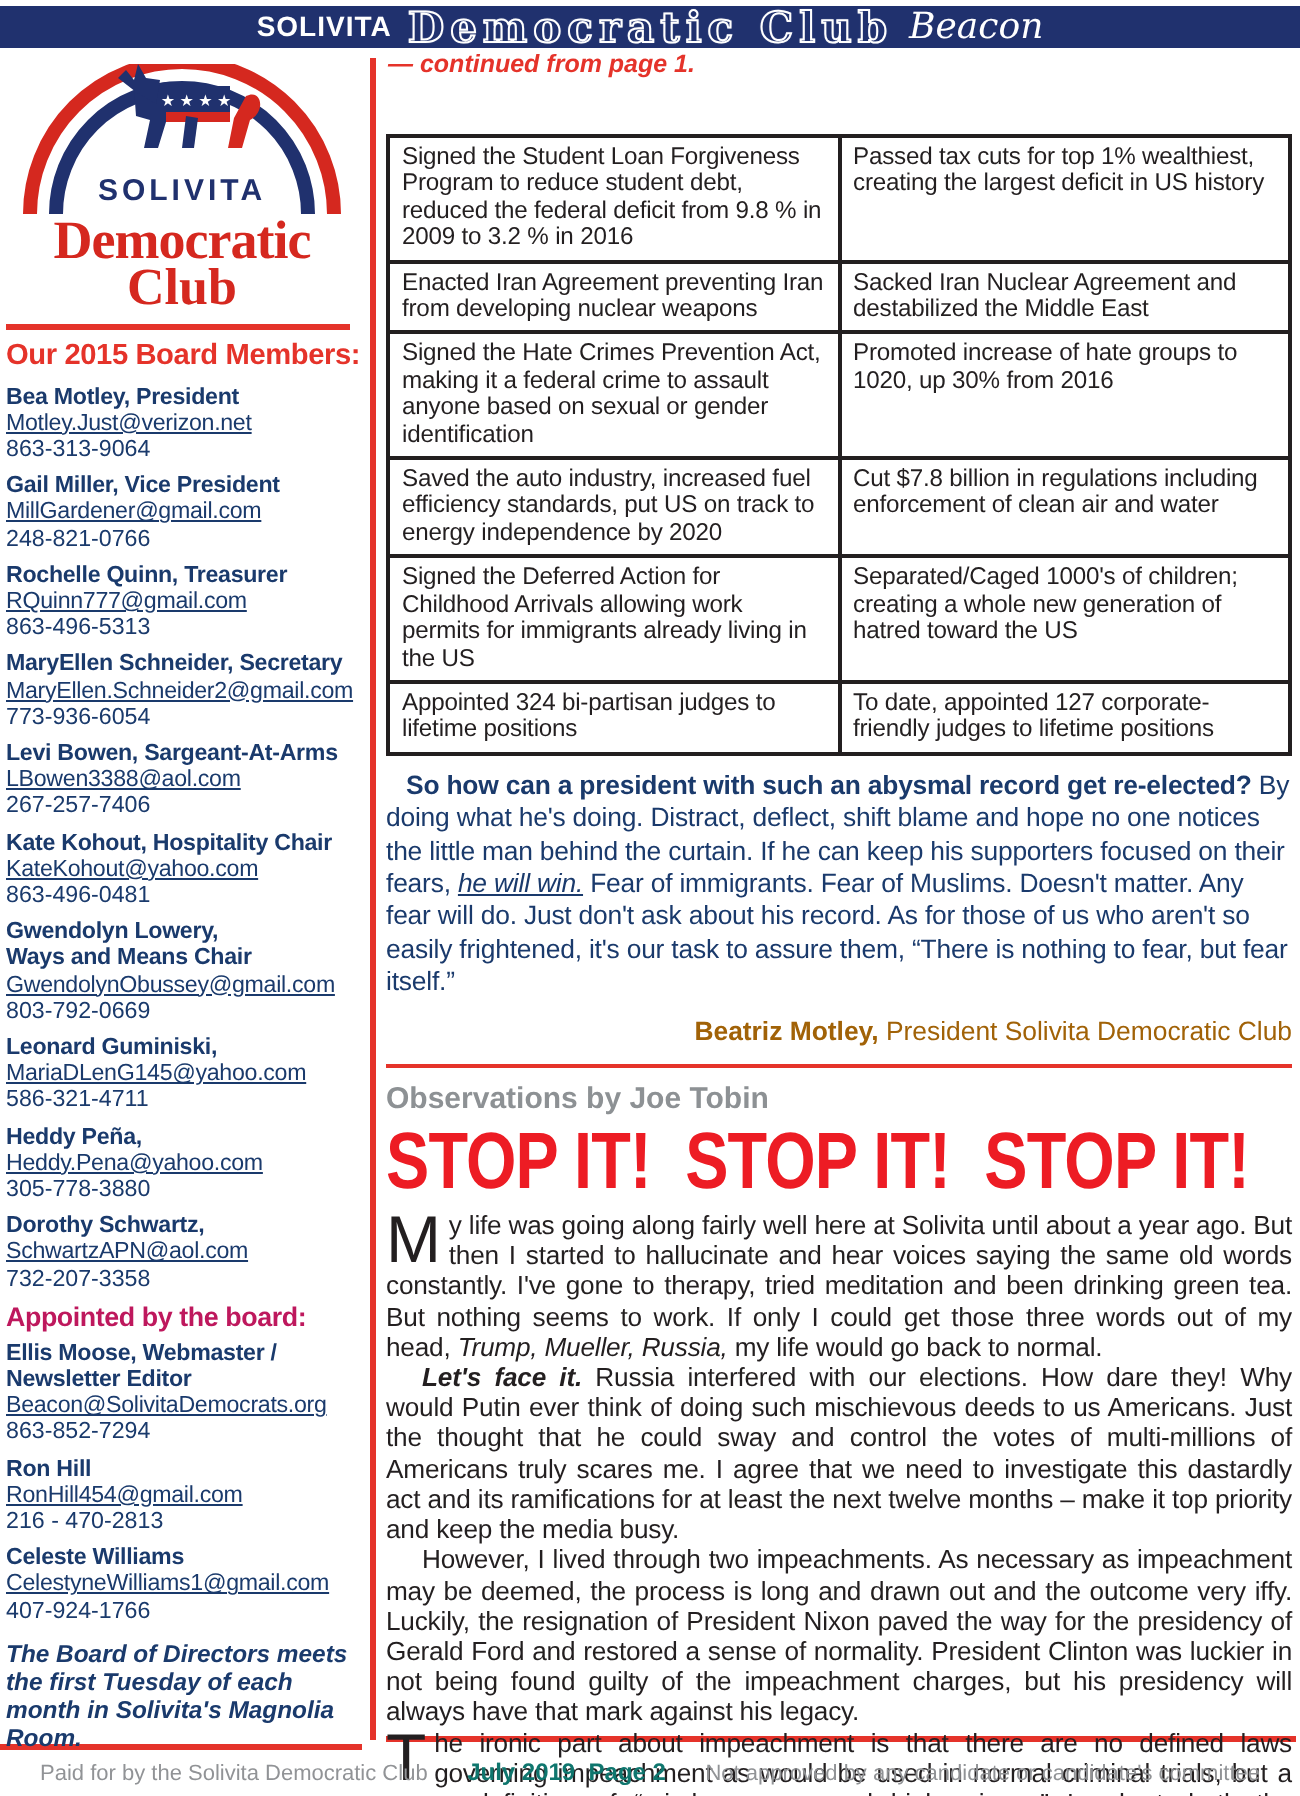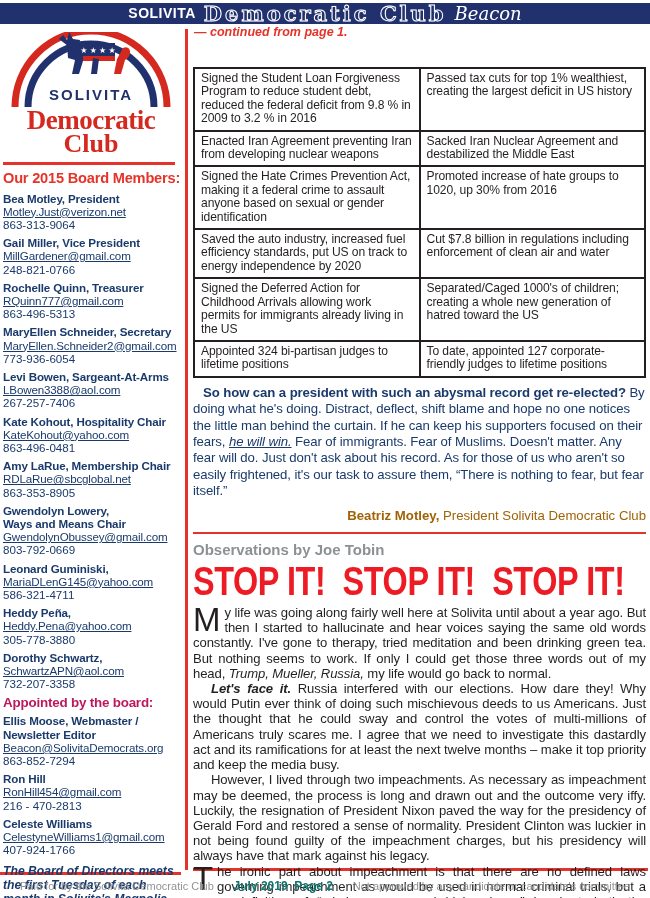--- a/index.html
+++ b/index.html
@@ -132,25 +132,20 @@
           <div class="m-name">Levi Bowen, Sargeant-At-Arms</div>
           <a class="m-email">LBowen3388@aol.com</a>
           <div class="m-phone">267-257-7406</div>
         </div>
         <div class="member">
           <div class="m-name">Kate Kohout, Hospitality Chair</div>
           <a class="m-email">KateKohout@yahoo.com</a>
           <div class="m-phone">863-496-0481</div>
         </div>
         <div class="member">
-          <div class="m-name">Amy LaRue, Membership Chair</div>
-          <a class="m-email">RDLaRue@sbcglobal.net</a>
-          <div class="m-phone">863-353-8905</div>
-        </div>
-        <div class="member">
           <div class="m-name">Gwendolyn Lowery,
 Ways and Means Chair</div>
           <a class="m-email">GwendolynObussey@gmail.com</a>
           <div class="m-phone">803-792-0669</div>
         </div>
         <div class="member">
           <div class="m-name">Leonard Guminiski,</div>
           <a class="m-email">MariaDLenG145@yahoo.com</a>
           <div class="m-phone">586-321-4711</div>
         </div>

